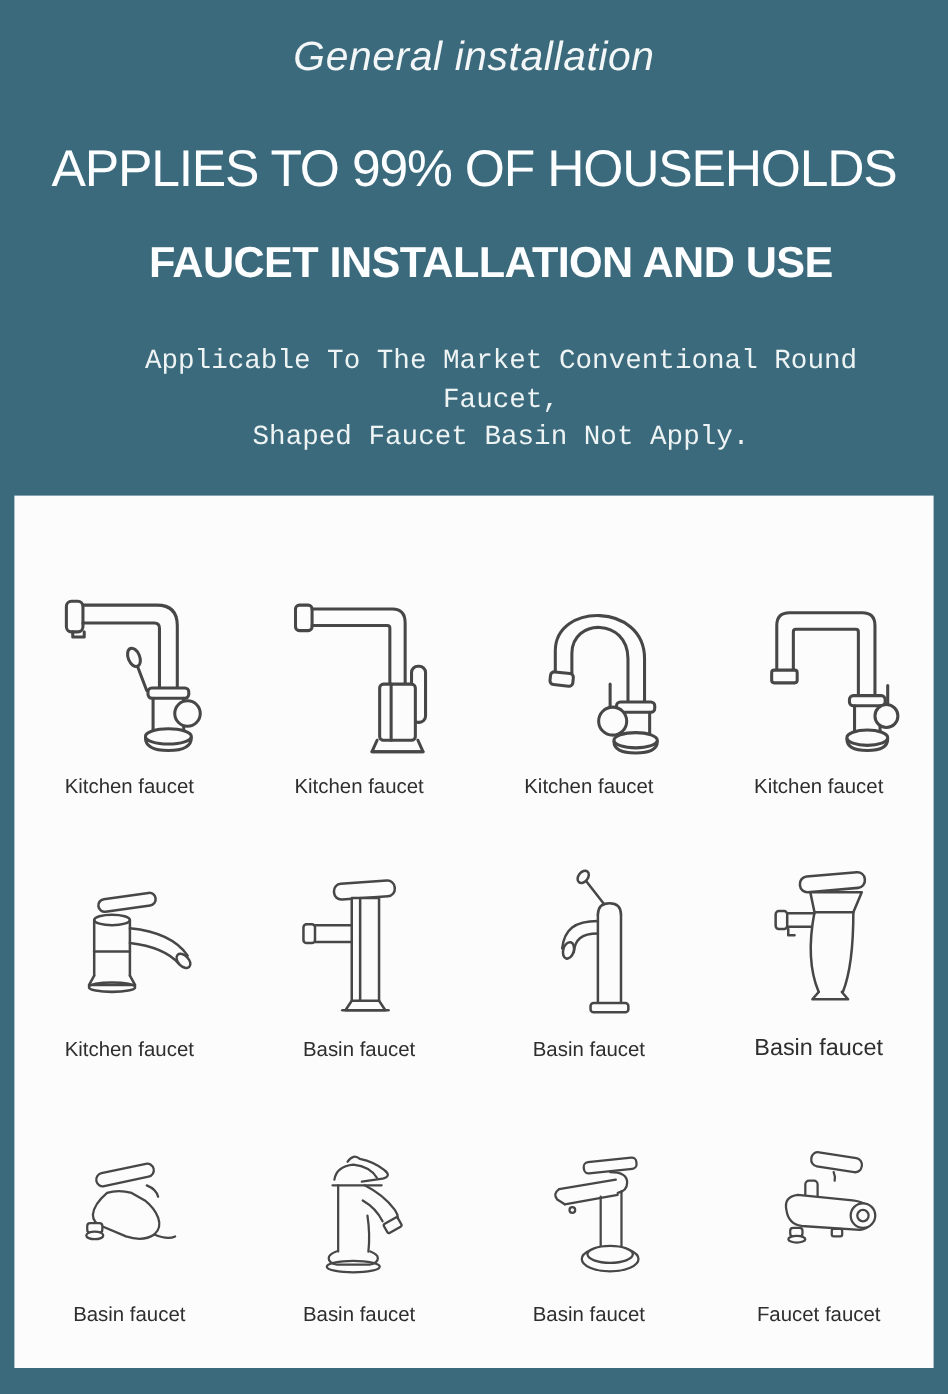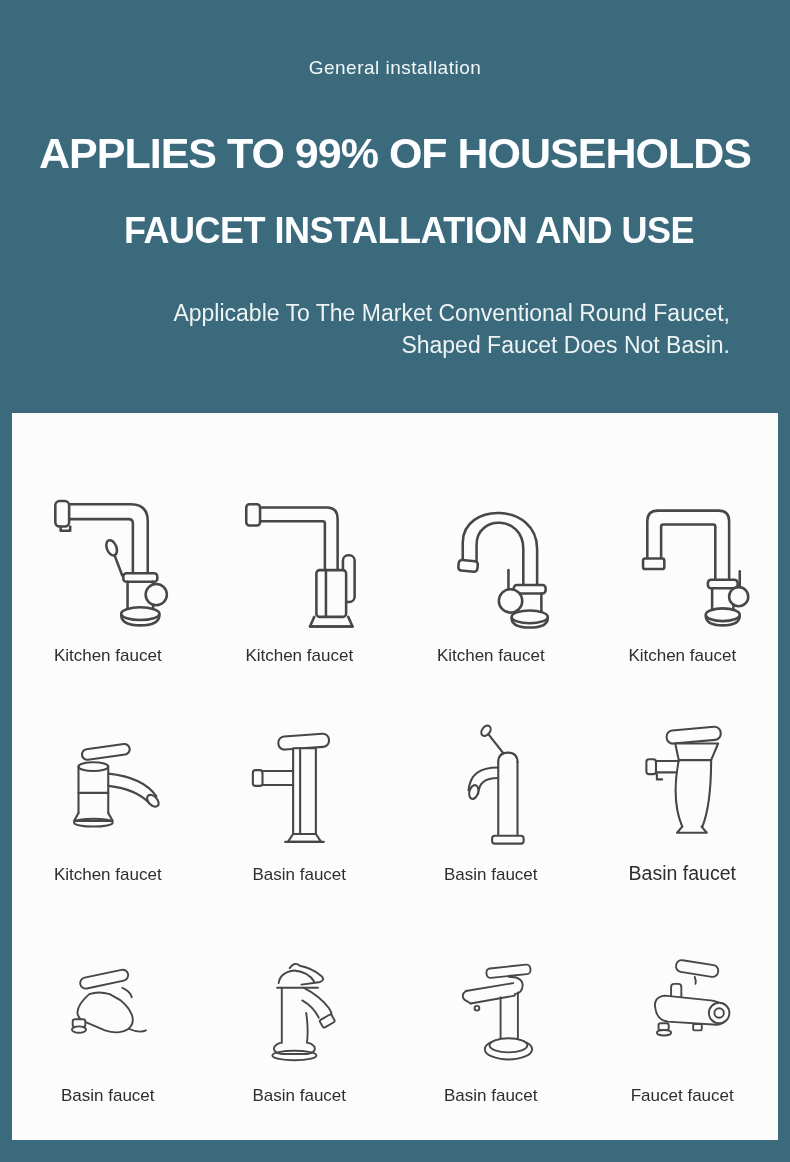--- a/index.html
+++ b/index.html
@@ -11,49 +11,51 @@
   html,body{width:790px;height:1162px;}
   body{
     font-family:"Liberation Sans", sans-serif;
     background:var(--teal);
     overflow:hidden;
   }
   .page{position:relative;width:790px;height:1162px;background:var(--teal);}
   
   .header{position:absolute;top:0;left:0;right:0;height:413px;text-align:center;color:#fff;}
   .eyebrow{
-    padding-top:57px;
-    font-size:19px;
+    padding-top:28px;
+    font-size:34px;
     font-weight:500;
     letter-spacing:.5px;
     color:#f3f7f8;
+    font-style:italic;
   }
   .h1{
     margin-top:50px;
     font-size:43px;
-    font-weight:700;
+    font-weight:400;
     letter-spacing:-1px;
     color:#fdfeff;
   }
   .h2{
     margin-top:32px;
     font-size:36px;
     font-weight:700;
     letter-spacing:-.5px;
     color:#fdfeff;
     margin-left:28px;
   }
   .note{
     margin-top:46px;
-    text-align:right;
+    text-align:center;
     padding-left:105px;
     padding-right:60px;
     font-size:23px;
     line-height:1.38;
     color:#eef3f4;
+    font-family:Liberation Mono, monospace;
   }
   
   .panel{
     position:absolute;
     left:12px;right:12px;top:413px;bottom:22px;
     background:var(--panel);
     display:grid;
     grid-template-columns:repeat(4,1fr);
     grid-template-rows:277px 235px 215px;
   }
@@ -88,21 +90,21 @@
 </head>
 <body>
 
 <div class="page">
   <header class="header">
     <div class="eyebrow">General installation</div>
     <h1 class="h1">APPLIES TO 99% OF HOUSEHOLDS</h1>
     <h2 class="h2">FAUCET INSTALLATION AND USE</h2>
     <p class="note">
       <span>Applicable To The Market Conventional Round Faucet,</span><br>
-      <span>Shaped Faucet Does Not Basin.</span>
+      <span>Shaped Faucet Basin Not Apply.</span>
     </p>
   </header>
   <main class="panel" id="grid">
       <div class="cell">
         <svg viewBox="0 0 140 160">
           <rect x="21" y="33" width="13" height="24" rx="4" style="fill:#fcfcfc"></rect>
           <path d="M26,57 v4 h9 v-4"></path>
           <path d="M34,36 H92 Q108,36 108,52 V101"></path>
           <path d="M34,50 H90 Q94,50 94,54 V101"></path>
           <path d="M84,103 L76,82"></path>

